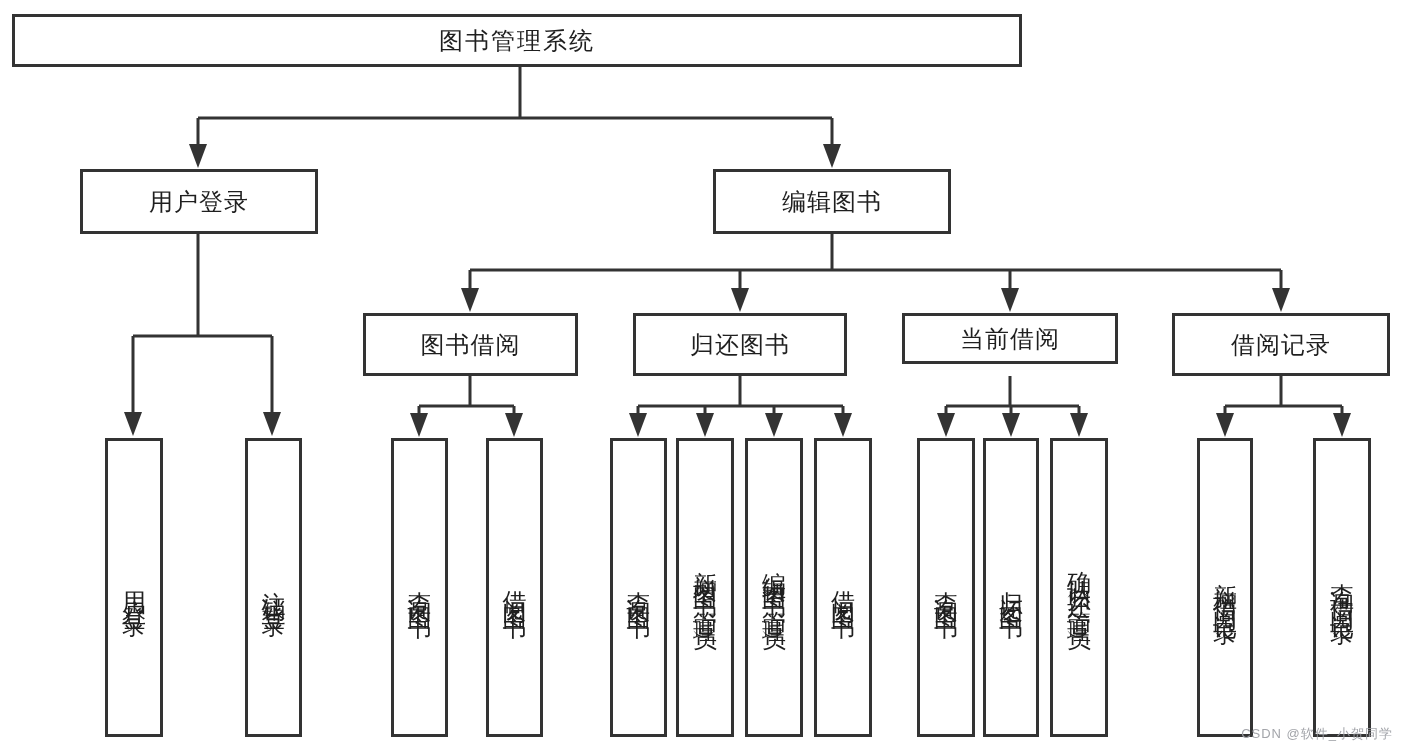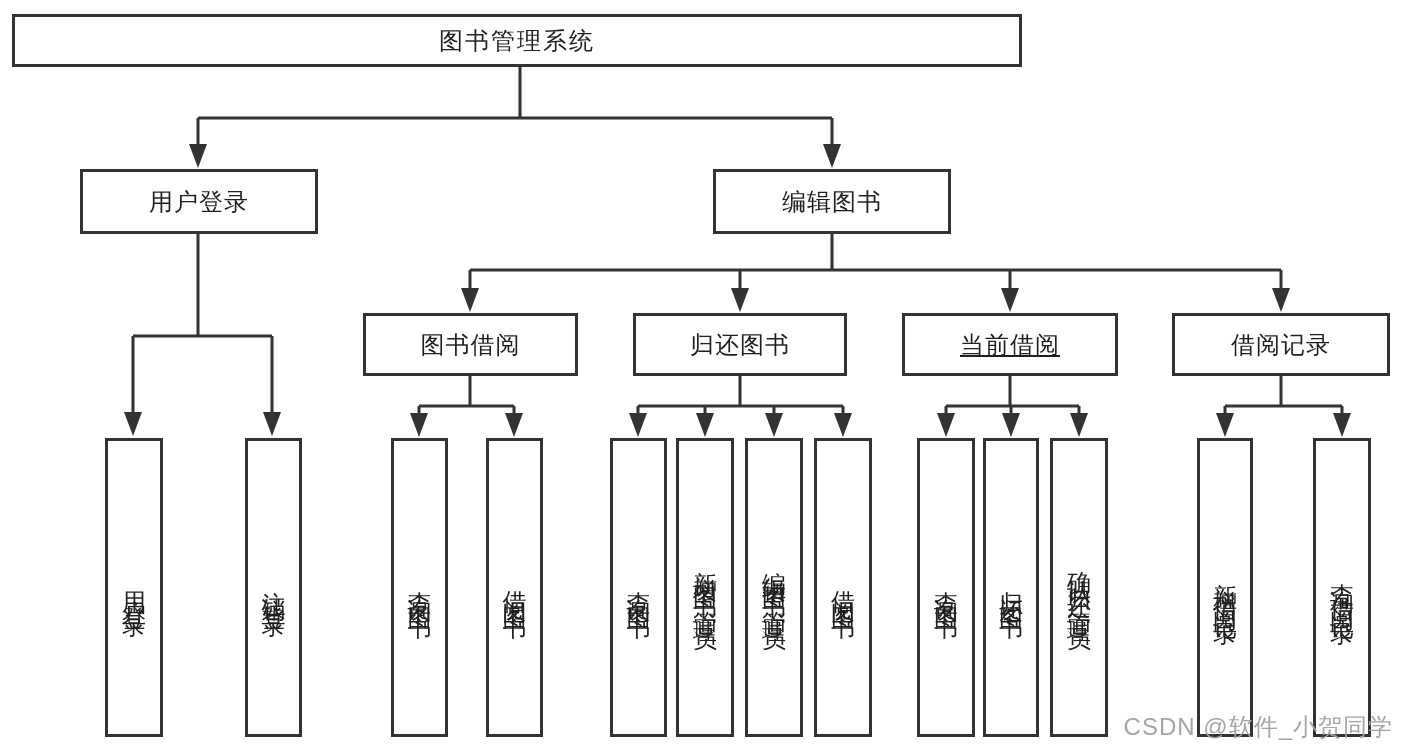--- a/index.html
+++ b/index.html
@@ -15,21 +15,21 @@
     font-size:24px;letter-spacing:1px;white-space:nowrap;
   }
   .node.root{font-size:24px;letter-spacing:2px;}
   .node.leaf{white-space:normal;}
   .node.leaf .vtext{
     writing-mode:vertical-lr;text-orientation:mixed;
     font-size:24px;line-height:1;letter-spacing:8px;
   }
   .watermark{
     position:absolute;right:12px;bottom:4px;
-    font-size:24px;letter-spacing:1px;color:rgba(158,160,165,0.95);
+    font-size:13px;letter-spacing:1px;color:rgba(158,160,165,0.95);
     z-index:5;
   }
 </style>
 </head>
 <body>
 
 <div class="stage">
 
   <svg class="connectors" viewBox="0 0 1405 747" xmlns="http://www.w3.org/2000/svg">
     <g stroke="#333333" stroke-width="3" fill="none">
@@ -88,21 +88,21 @@
   <div class="node" style="left:713px;top:169px;width:238px;height:65px;">
     <span>编辑图书</span>
   </div>
 
   <div class="node" style="left:363px;top:313px;width:215px;height:63px;">
     <span>图书借阅</span>
   </div>
   <div class="node" style="left:633px;top:313px;width:214px;height:63px;">
     <span>归还图书</span>
   </div>
-  <div class="node" style="left:902px;top:313px;width:216px;height:63px;text-decoration:underline;">
+  <div class="node" style="left:902px;top:313px;width:216px;height:51px;">
     <span>当前借阅</span>
   </div>
   <div class="node" style="left:1172px;top:313px;width:218px;height:63px;">
     <span>借阅记录</span>
   </div>
 
   <div class="node leaf" style="left:105px;top:438px;width:58px;height:299px;">
     <span class="vtext">用户登录</span>
   </div>
   <div class="node leaf" style="left:245px;top:438px;width:57px;height:299px;">

